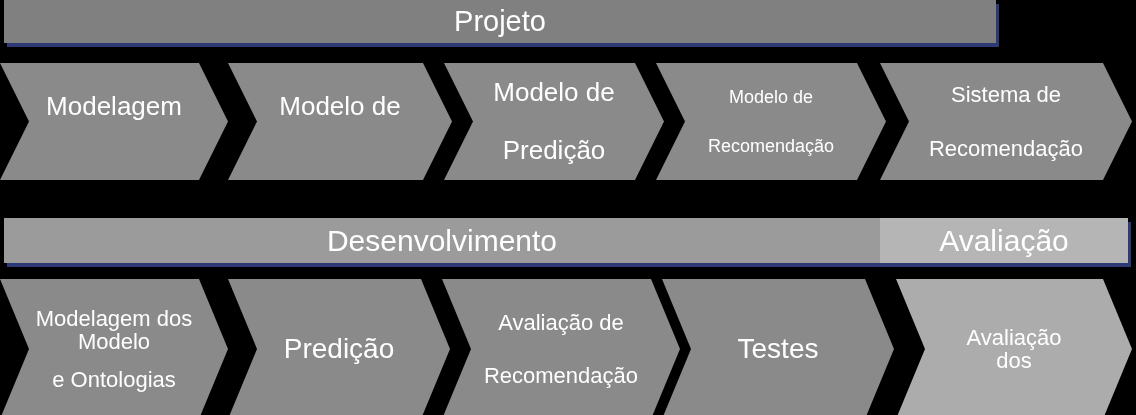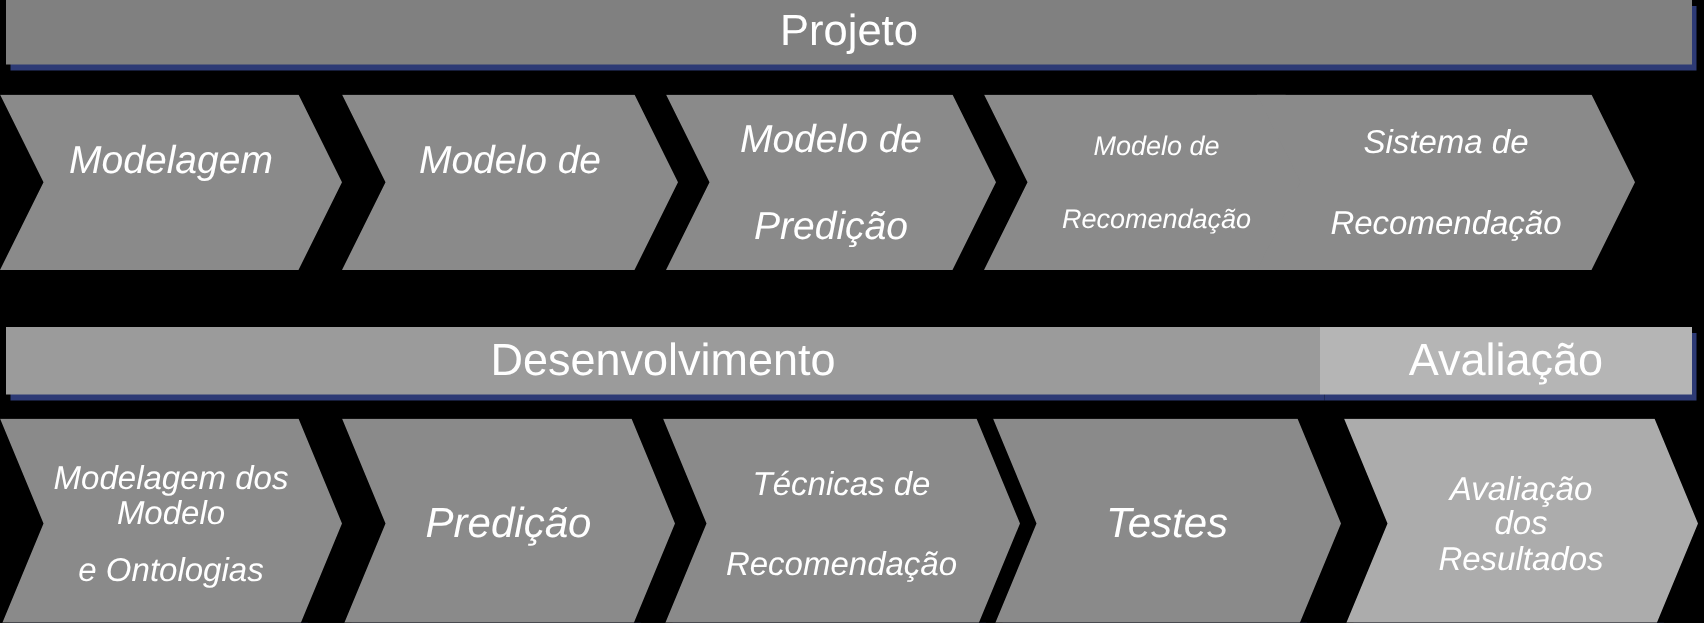--- a/index.html
+++ b/index.html
@@ -39,21 +39,21 @@
   }
   .bar-seg .seg-label {
     display: block;
     line-height: 1;
     white-space: nowrap;
   }
 
   #project-bar {
     left: 4px;
     top: 0px;
-    width: 1124px;
+    width: 992px;
     height: 43px;
   }
   #project-bar .bar-seg {
     flex: 1 1 auto;
     background: #808080;
     font-size: 29px;
   }
 
   #dev-eval-bar {
     left: 4px;
@@ -116,21 +116,20 @@
   .chev .chev-text {
     position: relative;
     z-index: 2;
     padding: 0 2px;
     display: flex;
     flex-direction: column;
     align-items: center;
     justify-content: center;
     width: 100%;
     box-sizing: border-box;
-    font-style: italic;
   }
   .chev .ln { display: block; line-height: 1.05; white-space: nowrap; }
 
   
   .t-lg .ln { font-size: 26px; }
   .t-md .ln { font-size: 22px; }
   .t-sm .ln { font-size: 18px; }
   .t-xl .ln { font-size: 28px; }
 
   
@@ -181,21 +180,21 @@
     <div class="chev t-sm" style="left:656px; width:230px;">
       <span class="shadow"></span>
       <span class="shape"></span>
       <span class="chev-text">
         <span class="ln">Modelo de</span>
         <span class="gap-lg"></span>
         <span class="ln">Recomendação</span>
       </span>
     </div>
 
-    <div class="chev t-md" style="left:838px; width:252px;">
+    <div class="chev t-md" style="left:880px; width:252px;">
       <span class="shadow"></span>
       <span class="shape"></span>
       <span class="chev-text">
         <span class="ln">Sistema de</span>
         <span class="gap-lg"></span>
         <span class="ln">Recomendação</span>
       </span>
     </div>
 
   </div>
@@ -227,39 +226,38 @@
       <span class="shape"></span>
       <span class="chev-text">
         <span class="ln">Predição</span>
       </span>
     </div>
 
     <div class="chev t-md" style="left:442px; width:238px;">
       <span class="shadow"></span>
       <span class="shape"></span>
       <span class="chev-text">
-        <span class="ln">Técnicas de</span>
+        <span class="ln">Avaliação de</span>
         <span class="gap-lg"></span>
         <span class="ln">Recomendação</span>
       </span>
     </div>
 
     <div class="chev t-xl" style="left:662px; width:232px;">
       <span class="shadow"></span>
       <span class="shape"></span>
       <span class="chev-text">
         <span class="ln">Testes</span>
       </span>
     </div>
 
     <div class="chev t-md light" style="left:896px; width:236px;">
       <span class="shadow"></span>
       <span class="shape"></span>
       <span class="chev-text">
         <span class="ln">Avaliação</span>
         <span class="ln">dos</span>
-        <span class="ln">Resultados</span>
       </span>
     </div>
 
   </div>
 
 </div>
 
 </body></html>

